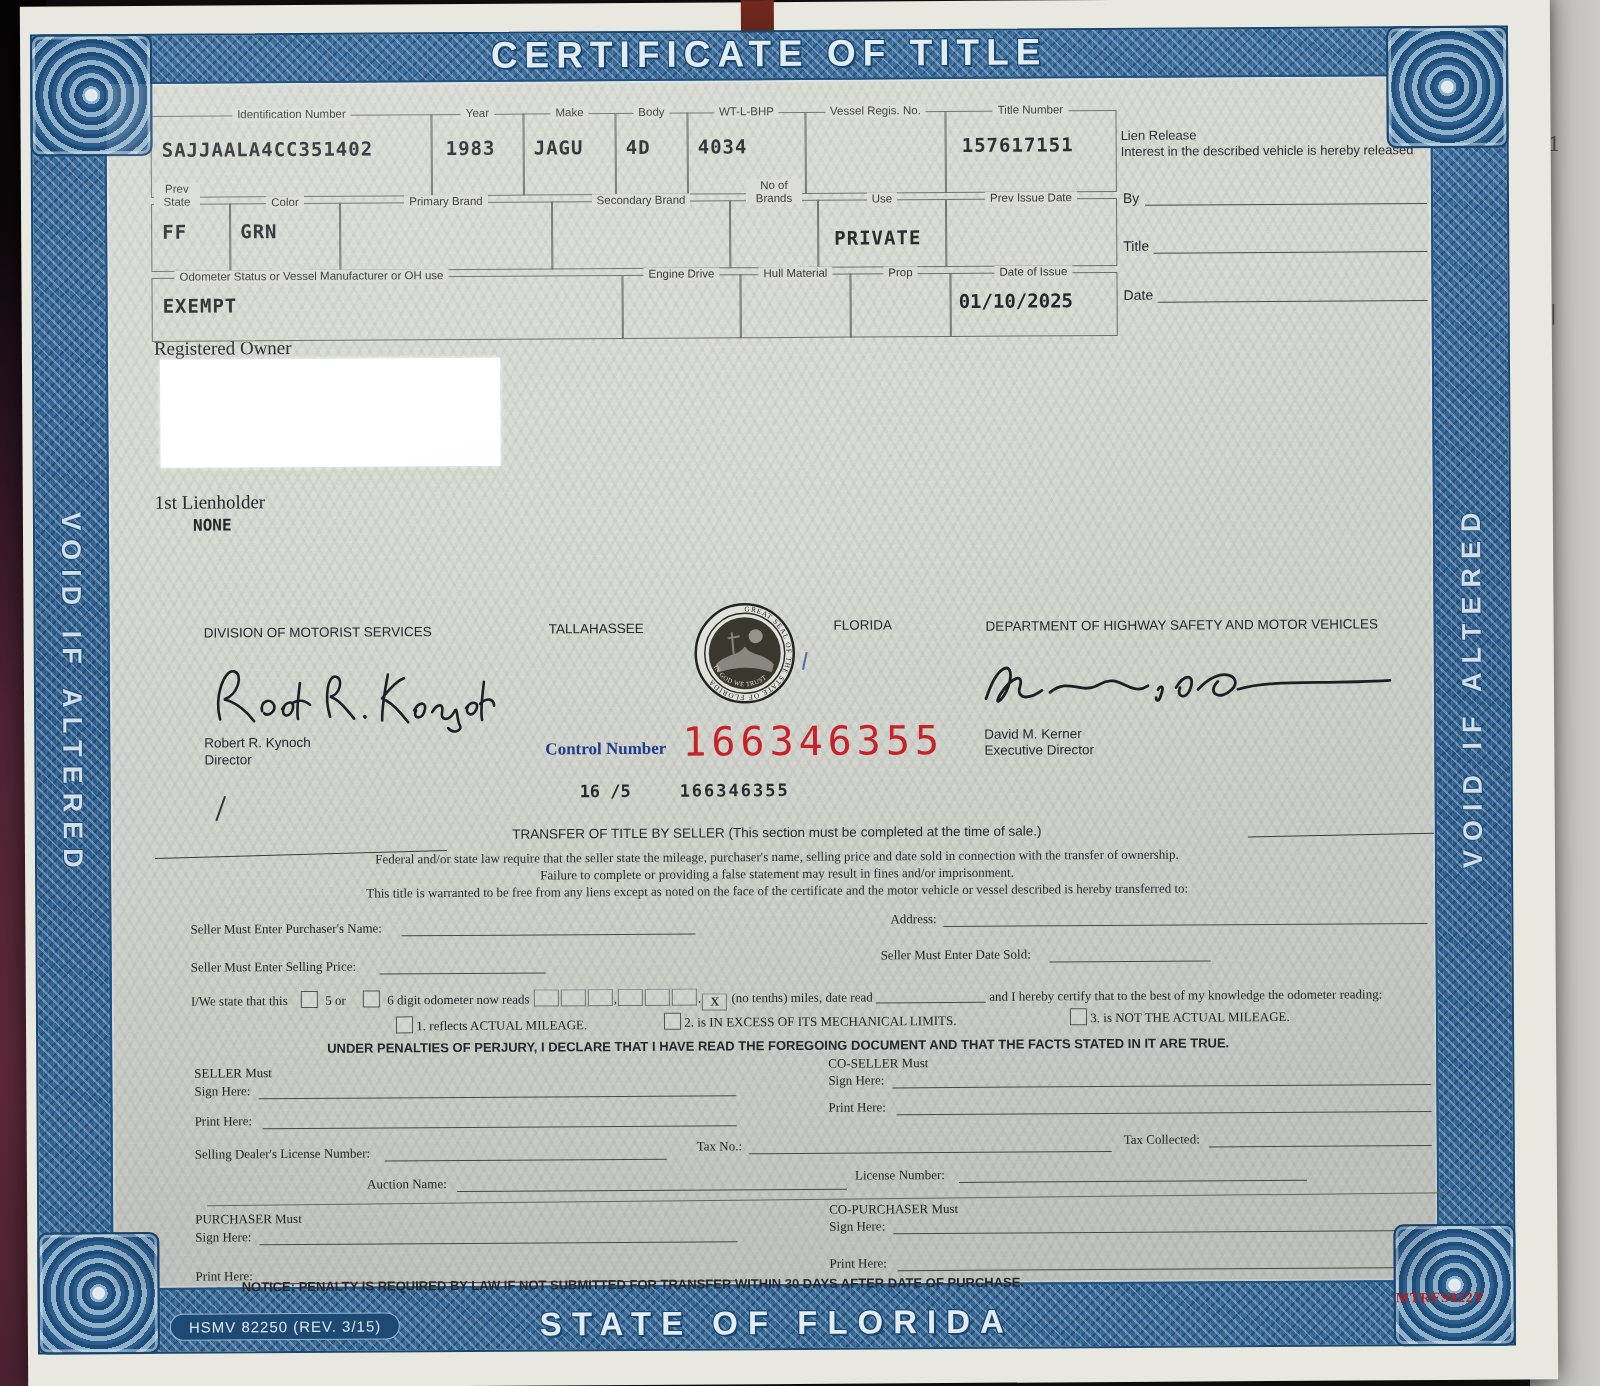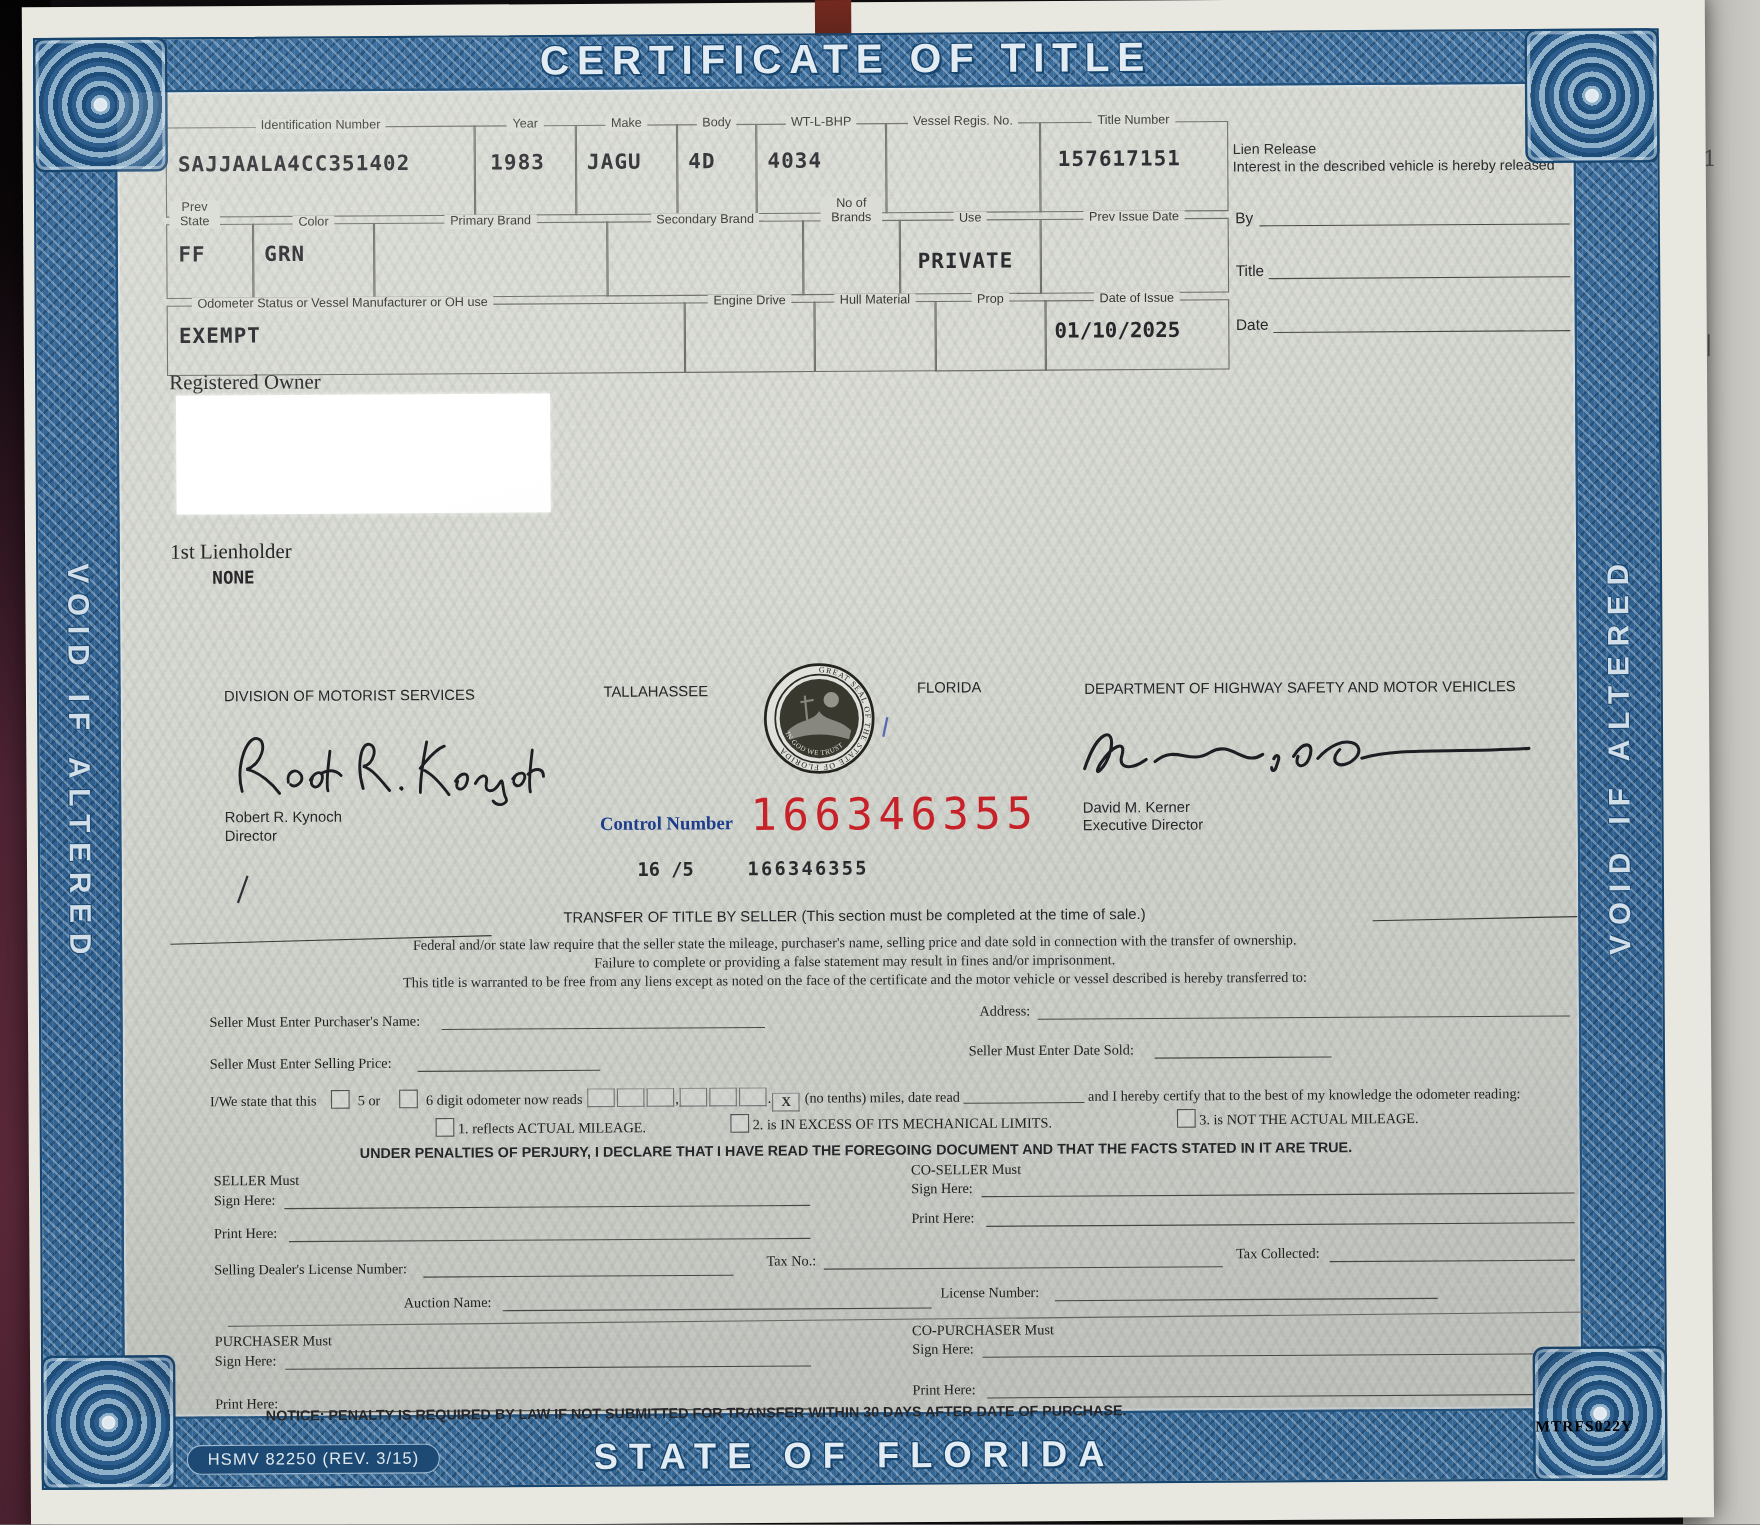--- a/index.html
+++ b/index.html
@@ -10,21 +10,21 @@
     background:linear-gradient(180deg,#050405 0%,#0c080a 16%,#2a141e 32%,#4e2333 52%,#5a2838 78%,#4a2130 100%);}
   .bg-right{position:absolute;right:0;top:0;width:70px;height:100%;
     background:linear-gradient(90deg,#8f8e89,#bdbcb6 40%,#cccbc5);}
   .side-glyph{position:absolute;color:#3c3c44;font:20px "DejaVu Serif",serif;opacity:.75;}
   
   .paper{position:absolute;left:24px;top:2px;width:1530px;height:1382px;background:#e9e8e0;
     transform:rotate(-0.35deg);transform-origin:50% 50%;box-shadow:0 0 22px rgba(0,0,0,.6);}
   .tab{position:absolute;left:721px;top:-2px;width:33px;height:38px;
     background:linear-gradient(#74291e,#5f241c);}
   .print-code{position:absolute;left:1368px;top:1292px;font:bold 14px "Liberation Serif",serif;
-    color:#000000;letter-spacing:1px;z-index:6;}
+    color:#b91c1c;letter-spacing:1px;z-index:6;}
   
   .frame{position:absolute;left:10px;top:28px;right:42px;bottom:34px;
     border:2px solid #17456e;
     background:
       repeating-linear-gradient(45deg,rgba(255,255,255,.28) 0 2px,transparent 2px 7px),
       repeating-linear-gradient(-45deg,rgba(10,45,75,.38) 0 2px,transparent 2px 8px),
       repeating-linear-gradient(90deg,rgba(255,255,255,.10) 0 1px,transparent 1px 5px),
       linear-gradient(180deg,#3b6d9d,#2d5e8e 50%,#356795);}
   .corner{position:absolute;width:118px;height:118px;z-index:3;
     background:

